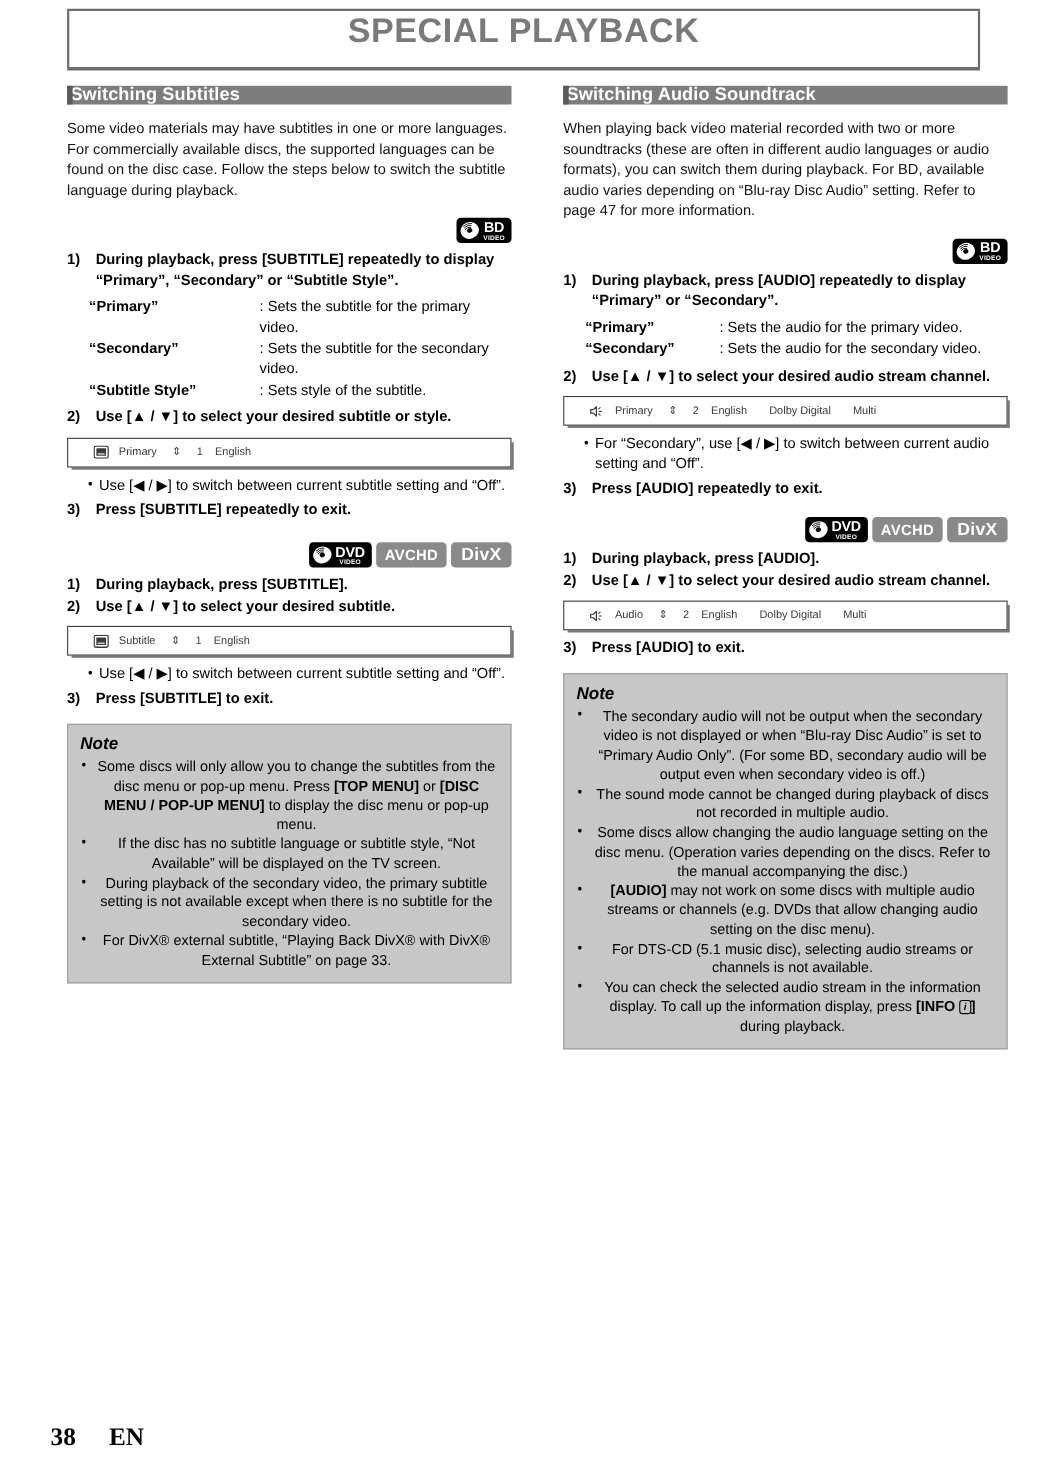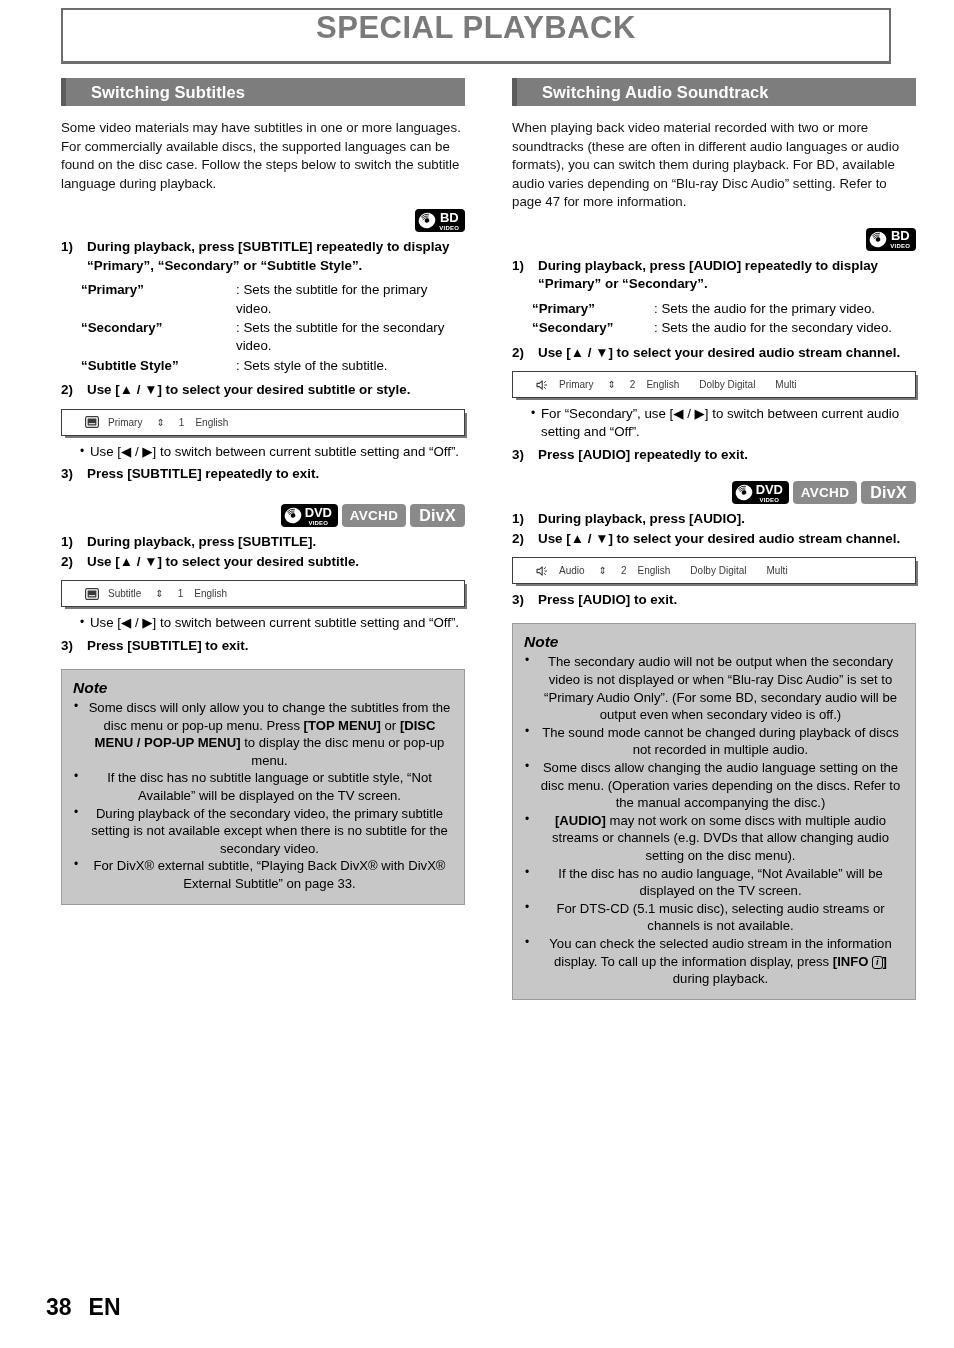--- a/index.html
+++ b/index.html
@@ -51,26 +51,26 @@
     position: absolute;
     top: 78px;
     width: 404px;
   }
   .col-left  { left: 61px; }
   .col-right { left: 512px; }
 
   
   .section-bar {
     position: relative;
-    height: 28px;
+    height: 17px;
     background: #7d7d7d;
     display: flex;
     align-items: center;
     box-sizing: border-box;
-    padding-left: 30px;
+    padding-left: 3px;
     margin-bottom: 13px;
   }
   .section-bar::before {
     content: "";
     position: absolute;
     left: 0; top: 0; bottom: 0;
     width: 5px;
     background: #5c5c5c;
   }
   .section-bar .section-title {
@@ -284,21 +284,22 @@
     vertical-align: 1px;
   }
 
   
   .footer {
     position: absolute;
     left: 46px;
     top: 1294px;
     display: flex;
     align-items: center;
-    gap: 17px;
+    gap: 30px;
+    font-family: Liberation Serif, serif;
   }
   .footer .pg-num {
     font-size: 23px;
     font-weight: bold;
   }
   .footer .pg-lang {
     font-size: 23px;
     font-weight: bold;
   }
 
@@ -619,21 +620,20 @@
       </li>
     </ol>
 
     <div class="note-box">
       <div class="note-title">Note</div>
       <ul class="note-list">
         <li>The secondary audio will not be output when the secondary video is not displayed or when “Blu-ray Disc Audio” is set to “Primary Audio Only”. (For some BD, secondary audio will be output even when secondary video is off.)</li>
         <li>The sound mode cannot be changed during playback of discs not recorded in multiple audio.</li>
         <li>Some discs allow changing the audio language setting on the disc menu. (Operation varies depending on the discs. Refer to the manual accompanying the disc.)</li>
         <li><b class="key">[AUDIO]</b> may not work on some discs with multiple audio streams or channels (e.g. DVDs that allow changing audio setting on the disc menu).</li>
-        <li>If the disc has no audio language, “Not Available” will be displayed on the TV screen.</li>
         <li>For DTS-CD (5.1 music disc), selecting audio streams or channels is not available.</li>
         <li>You can check the selected audio stream in the information display. To call up the information display, press <b class="key">[INFO <span class="info-glyph">i</span>]</b> during playback.</li>
       </ul>
     </div>
 
   </div>
 
   <div class="footer">
     <span class="pg-num">38</span>
     <span class="pg-lang">EN</span>

